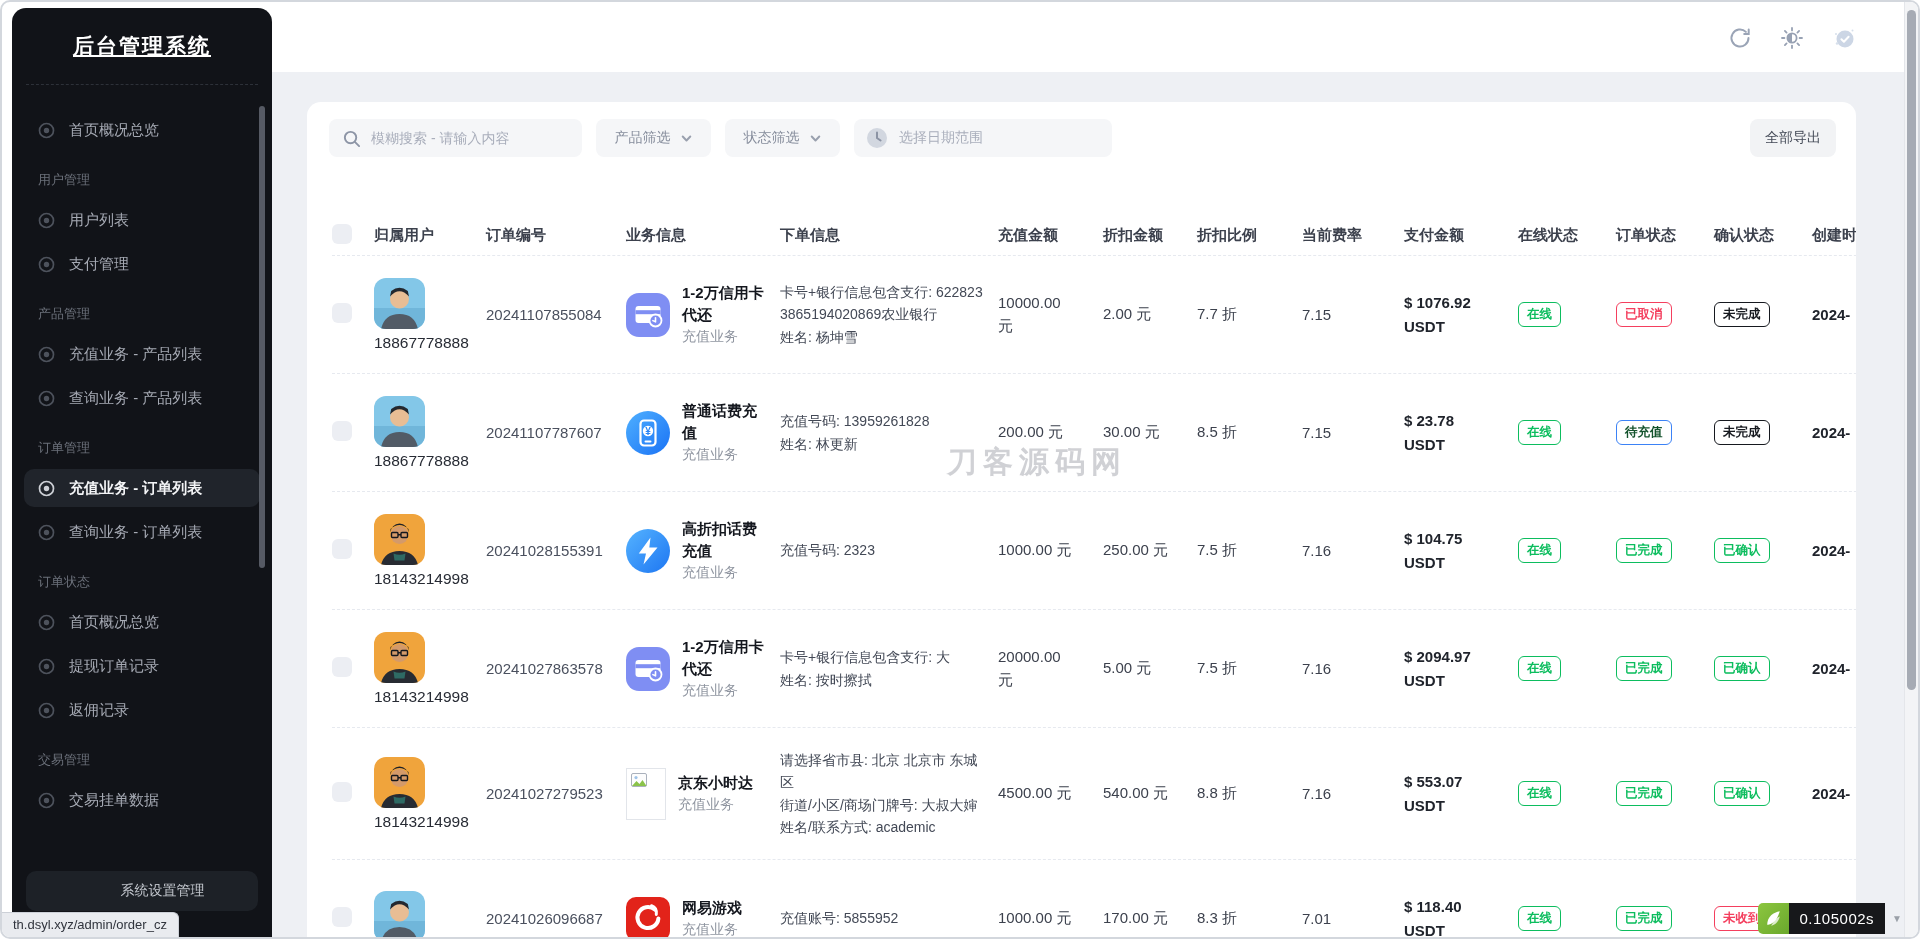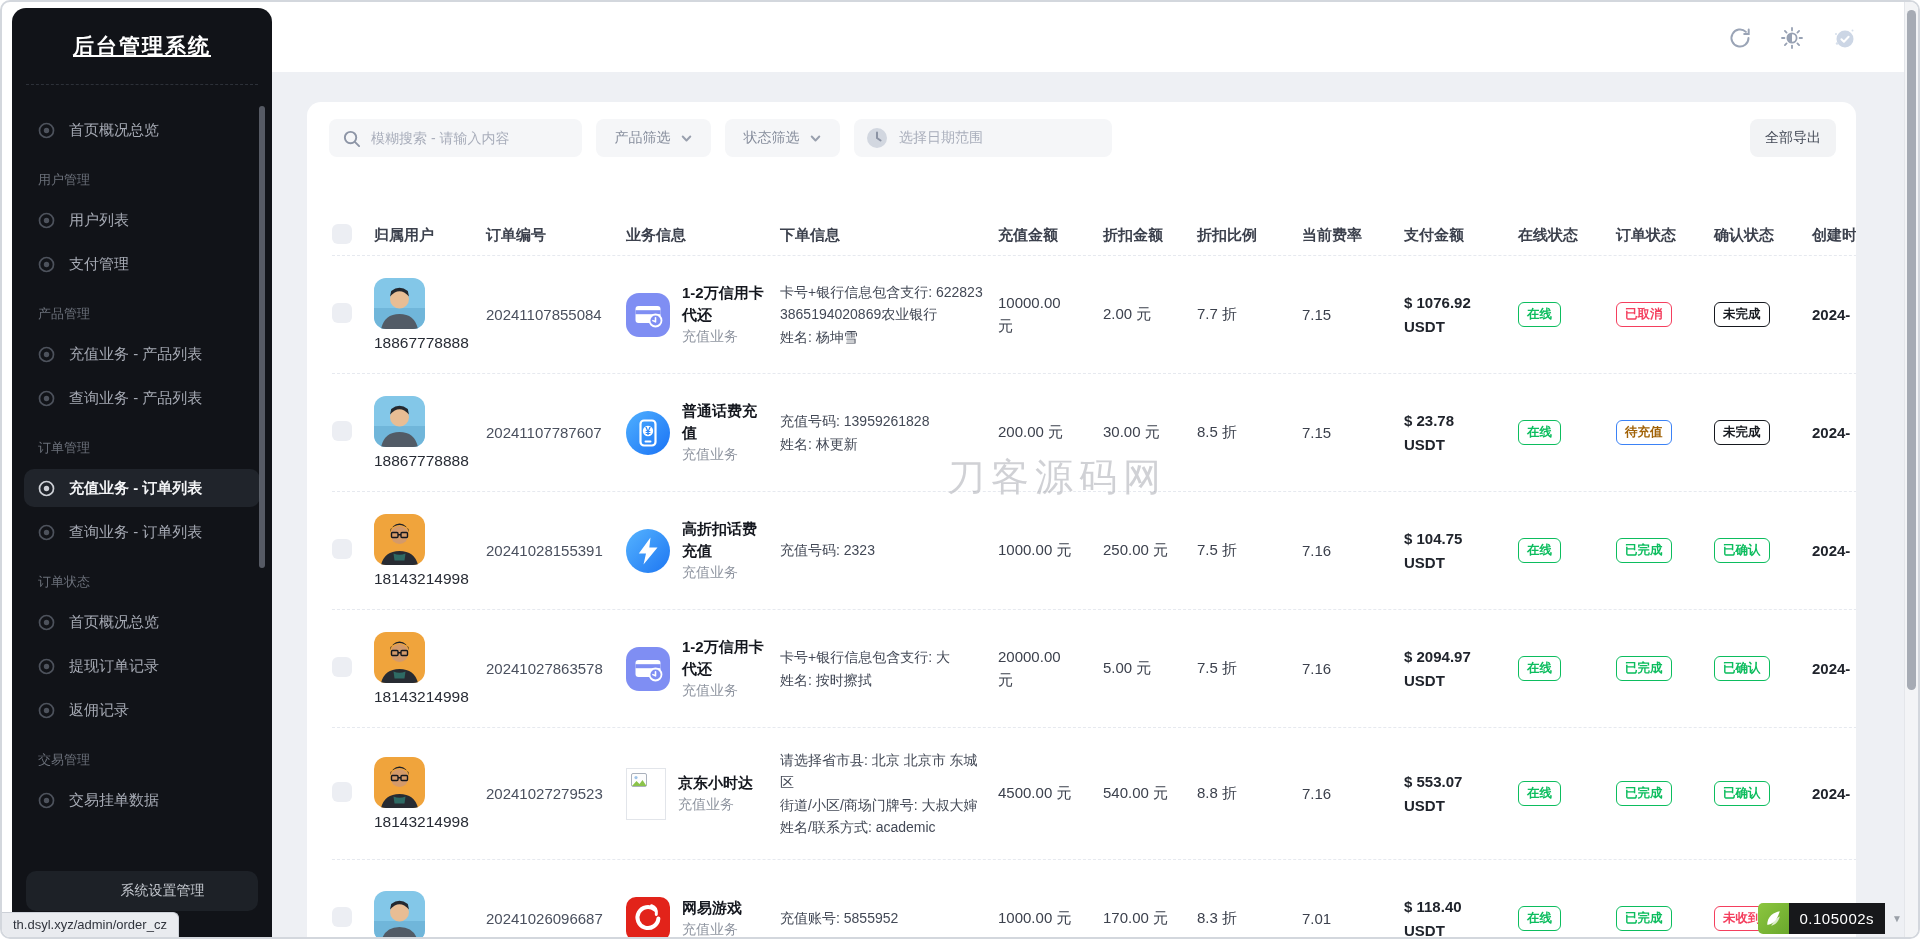--- a/index.html
+++ b/index.html
@@ -53,24 +53,24 @@
   .biztext b { display:block; font-size:15px; color:#14171e; font-weight:bold; line-height:1.45; }
   .biztext i { font-style:normal; display:block; color:#8f95a0; font-size:14px; line-height:1.5; }
   .c-info div { font-size:14px; color:#434956; line-height:1.58; word-break:break-all; }
   .c-info div:empty { display:none; }
   .c-amt { padding-right:25px; line-height:1.5; }
   .c-pay { font-weight:600; color:#20242c; line-height:1.55; padding-right:30px; }
   .c-date { font-weight:600; color:#20242c; }
   .badge { display:inline-block; padding:3px 8px; border-radius:6px; font-size:12.5px; line-height:1.35; border:1.5px solid; font-weight:600; background:#fff; white-space:nowrap; }
   .b-green { color:#0cbd5e; border-color:#0cbd5e; }
   .b-red   { color:#f43f5e; border-color:#f43f5e; }
-  .b-blue  { color:#a16207; border-color:#3b82f6; }
+  .b-blue  { color:#14532d; border-color:#3b82f6; }
   .b-black { color:#16191f; border-color:#16191f; }
 
-  .watermark { position:absolute; left:640px; top:350px; font-size:38px; font-weight:normal; letter-spacing:6px; color:rgba(98,104,116,0.30); text-shadow:1px 1px 0 rgba(255,255,255,0.65); pointer-events:none; }
+  .watermark { position:absolute; left:640px; top:340px; font-size:30px; font-weight:bold; letter-spacing:6px; color:rgba(98,104,116,0.30); text-shadow:1px 1px 0 rgba(255,255,255,0.65); pointer-events:none; }
 
   
   .vscroll { position:absolute; right:0; top:0; bottom:0; width:14px; background:#f3f4f6; border-left:1px solid #e4e6ea; z-index:6; }
   .vthumb { position:absolute; left:2px; top:8px; width:9px; height:680px; border-radius:5px; background:#a6abb4; cursor:pointer; }
 
   
   .status-tip { position:absolute; left:0; bottom:0; z-index:30; background:#e9ebef; border:1px solid #ccd0d7; border-left:none; border-bottom:none; border-radius:0 6px 0 0; padding:4px 11px 5px; font-size:13px; color:#30343d; }
   .debugbar { position:absolute; right:16px; bottom:3px; z-index:30; display:flex; align-items:center;padding-left:6px; }
   .debug-icon { width:31px; height:31px; border-radius:5px 0 0 5px; background:linear-gradient(135deg,#8cc63f,#6aa82d); display:flex; align-items:center; justify-content:center; cursor:pointer; }
   .debug-time { background:#17181b; color:#fff; font-size:15px; height:31px; display:flex; align-items:center; padding:0 11px; letter-spacing:.5px; }

